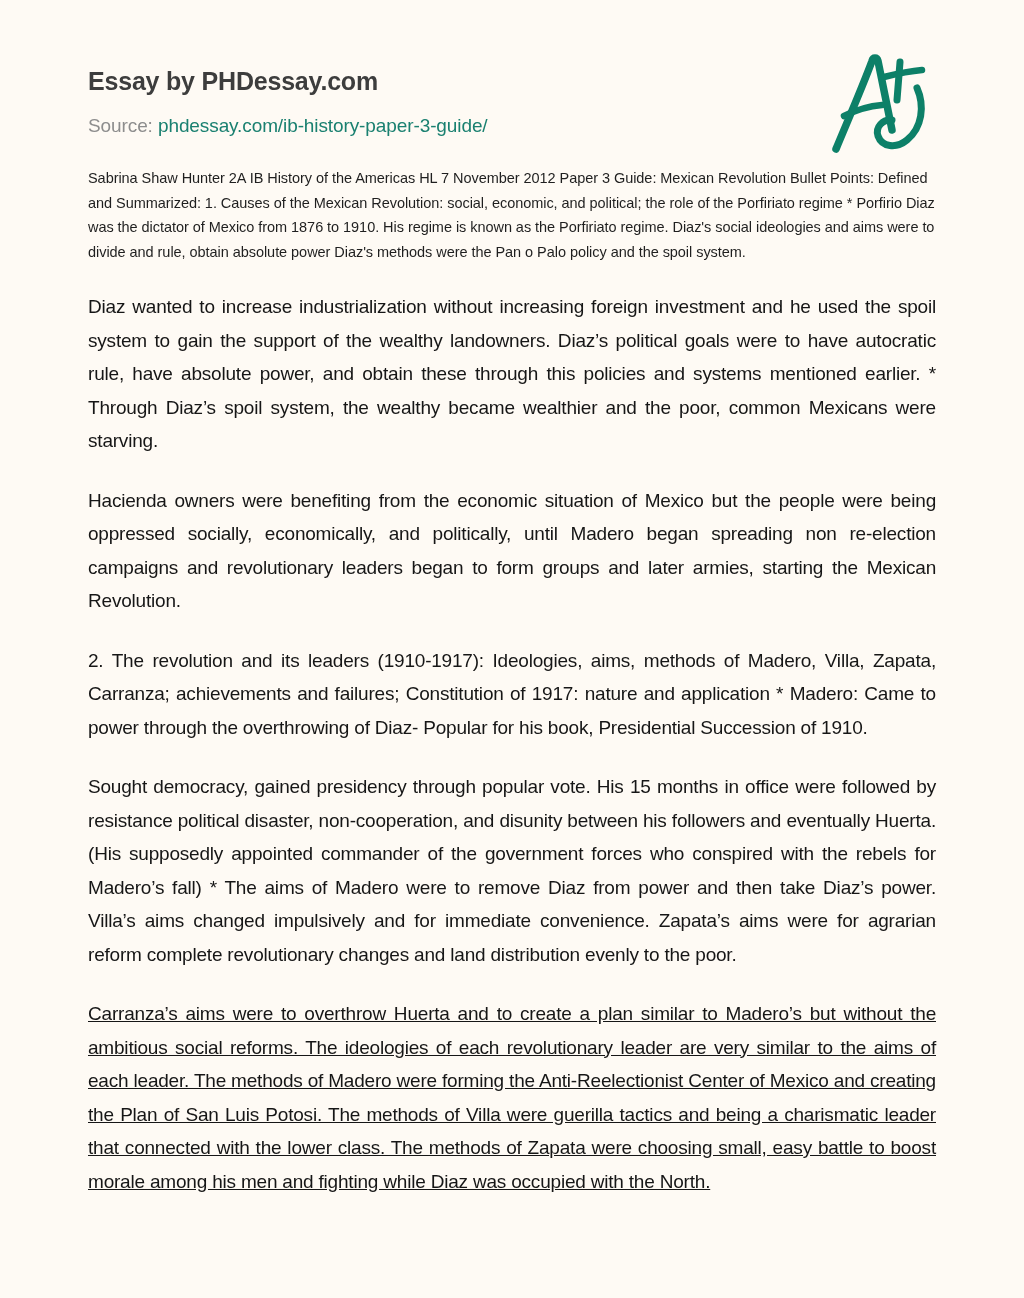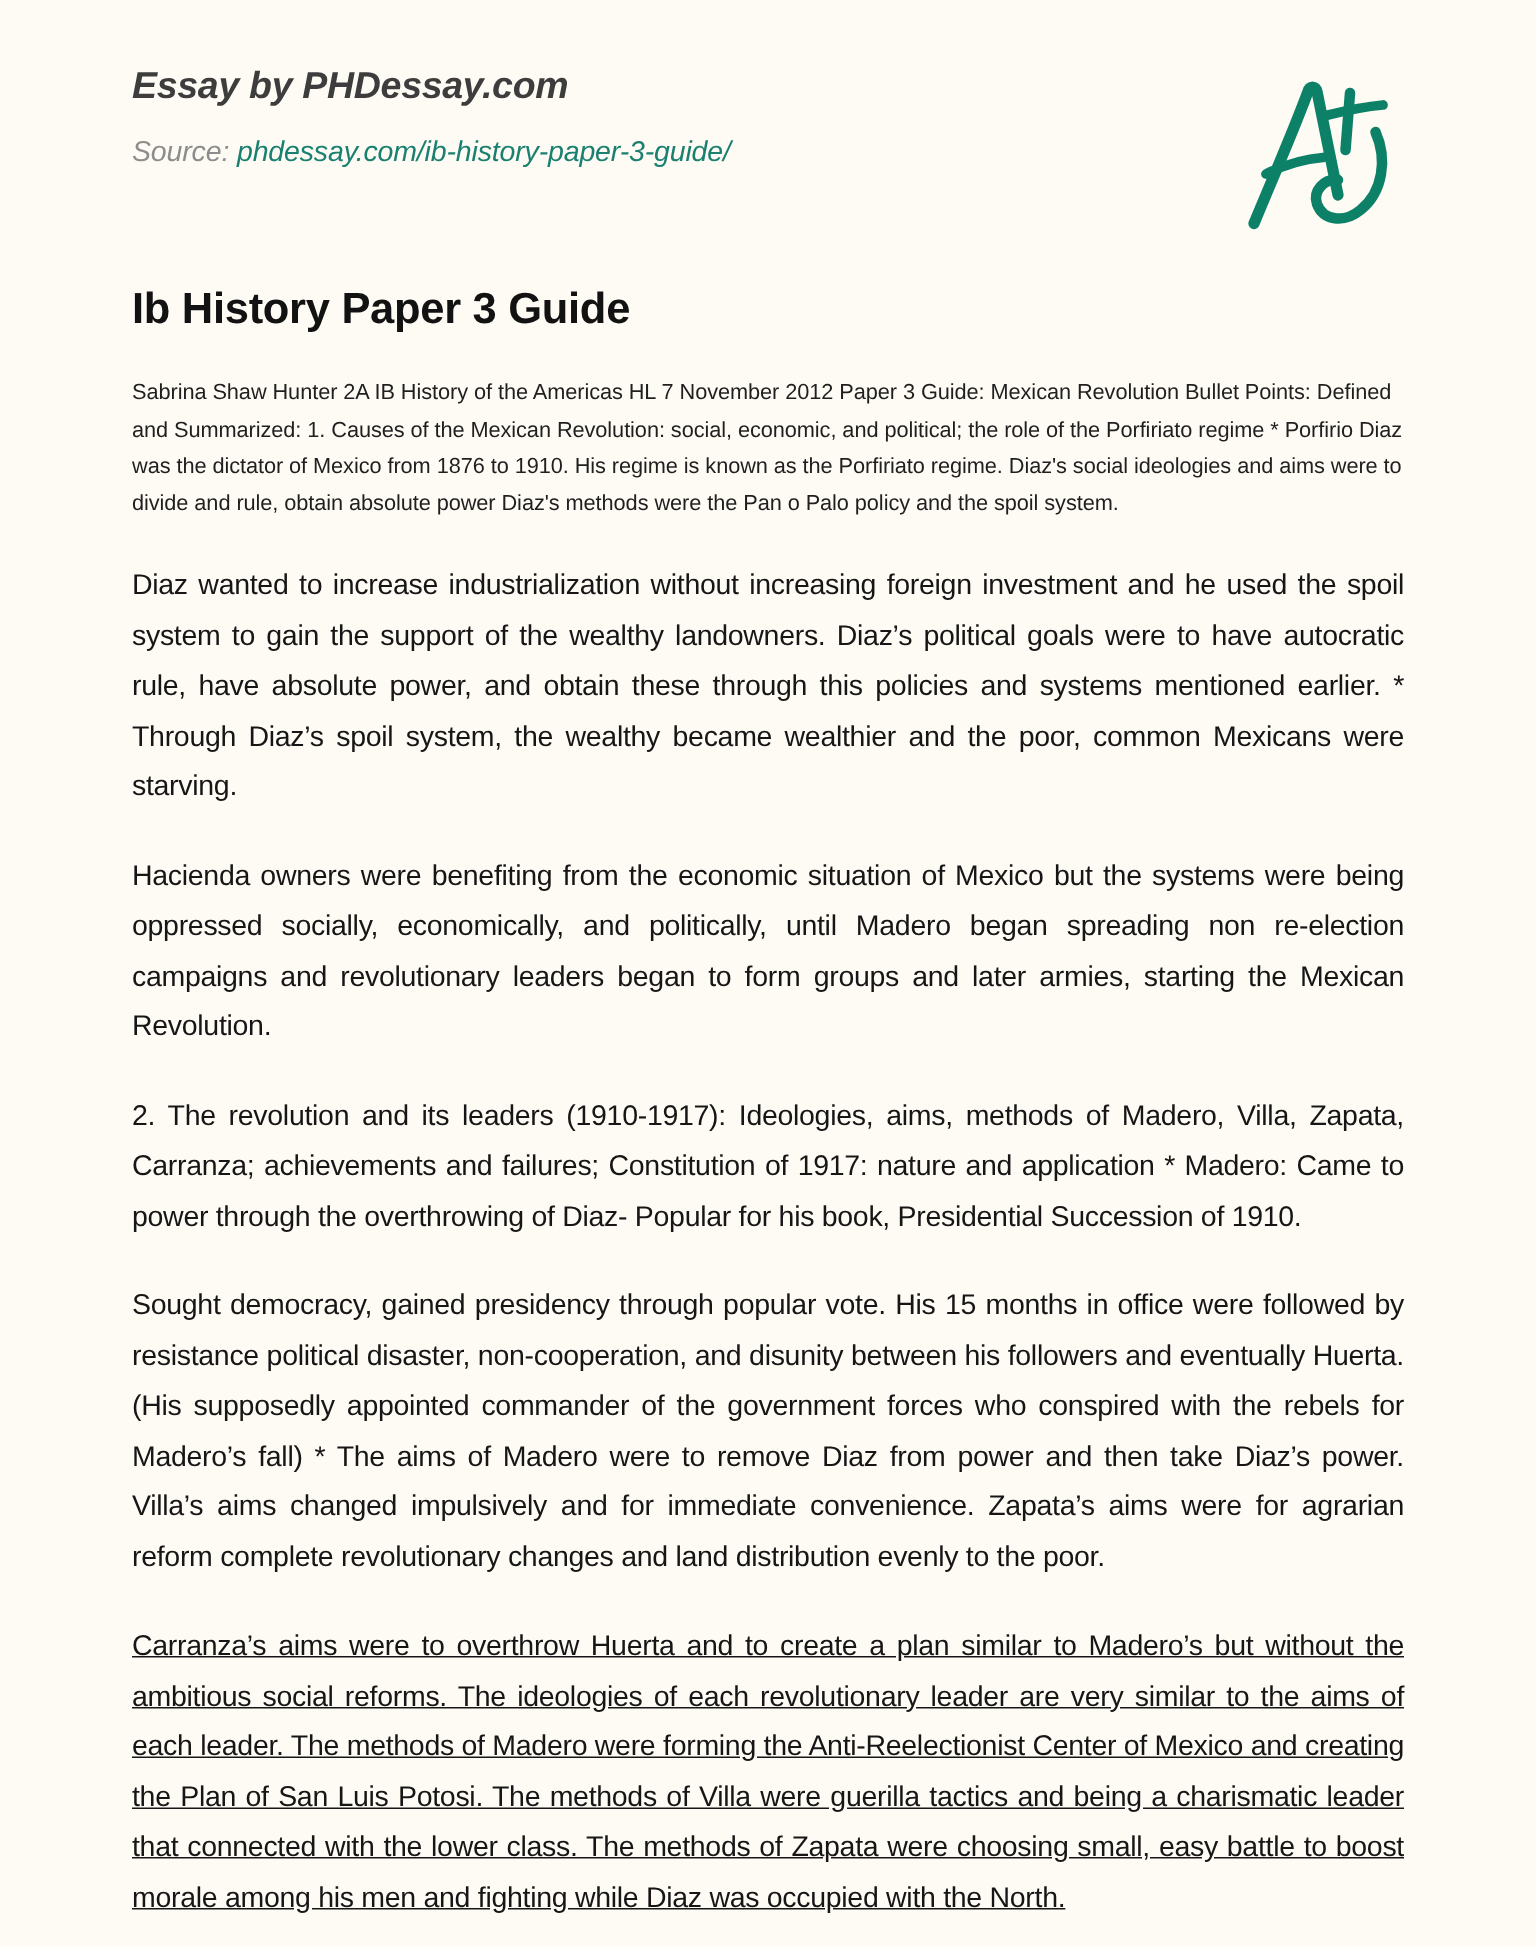--- a/index.html
+++ b/index.html
@@ -19,24 +19,23 @@
     position: relative;
     width: 1024px;
     height: 1298px;
     background: #fefaf4;
     overflow: hidden;
   }
 
   
   .header {
     position: relative;
-    padding: 42px 88px 0 88px;
+    padding: 66px 88px 0 88px;
     height: 140px;
     box-sizing: border-box;
-    font-style: italic;
   }
   .brand-line {
     font-size: 25px;
     font-weight: 600;
     color: #3d3d3d;
     letter-spacing: -0.2px;
     line-height: 1.2;
     margin: 0;
   }
   .source-line {
@@ -124,25 +123,24 @@
       <svg viewBox="0 0 106 110" xmlns="http://www.w3.org/2000/svg" fill="none" stroke="#0d8068" stroke-linecap="round" stroke-linejoin="round">
         <path d="M10 101 C 22 72, 36 40, 46 13 C 47 9, 51 9, 52 13 C 57 38, 62 63, 66 82" stroke-width="7.5"></path>
         <path d="M18 68 C 30 62, 44 58, 56 57" stroke-width="6.5"></path>
         <path d="M74 14 C 73 26, 72 40, 71 52" stroke-width="7"></path>
         <path d="M58 29 C 70 26, 84 23, 96 22" stroke-width="6.5"></path>
         <path d="M91 40 C 99 58, 96 80, 81 92 C 70 101, 56 99, 52 88 C 49 79, 57 71, 66 72" stroke-width="7"></path>
       </svg>
     </div>
   </div>
 
-  <h1 class="doc-title">Ib History Paper 3 Guide</h1>
 
   <div class="article">
     <p class="lead">Sabrina Shaw Hunter 2A IB History of the Americas HL 7 November 2012 Paper 3 Guide: Mexican Revolution Bullet Points: Defined and Summarized: 1. Causes of the Mexican Revolution: social, economic, and political; the role of the Porfiriato regime * Porfirio Diaz was the dictator of Mexico from 1876 to 1910. His regime is known as the Porfiriato regime. Diaz's social ideologies and aims were to divide and rule, obtain absolute power Diaz's methods were the Pan o Palo policy and the spoil system.</p>
     <p class="body-para justified-last">Diaz wanted to increase industrialization without increasing foreign investment and he used the spoil system to gain the support of the wealthy landowners. Diaz’s political goals were to have autocratic rule, have absolute power, and obtain these through this policies and systems mentioned earlier. * Through Diaz’s spoil system, the wealthy became wealthier and the poor, common Mexicans were starving.</p>
-    <p class="body-para justified-last">Hacienda owners were benefiting from the economic situation of Mexico but the systems were being oppressed socially, economically, and politically, until Madero began spreading non re-election campaigns and revolutionary leaders began to form groups and later armies, starting the Mexican Revolution.</p>
+    <p class="body-para justified-last">Hacienda owners were benefiting from the economic situation of Mexico but the people were being oppressed socially, economically, and politically, until Madero began spreading non re-election campaigns and revolutionary leaders began to form groups and later armies, starting the Mexican Revolution.</p>
     <p class="body-para justified-last">2. The revolution and its leaders (1910-1917): Ideologies, aims, methods of Madero, Villa, Zapata, Carranza; achievements and failures; Constitution of 1917: nature and application * Madero: Came to power through the overthrowing of Diaz- Popular for his book, Presidential Succession of 1910.</p>
     <p class="body-para justified-last">Sought democracy, gained presidency through popular vote. His 15 months in office were followed by resistance political disaster, non-cooperation, and disunity between his followers and eventually Huerta. (His supposedly appointed commander of the government forces who conspired with the rebels for Madero’s fall) * The aims of Madero were to remove Diaz from power and then take Diaz’s power. Villa’s aims changed impulsively and for immediate convenience. Zapata’s aims were for agrarian reform complete revolutionary changes and land distribution evenly to the poor.</p>
     <p class="body-para justified-last">Carranza’s aims were to overthrow Huerta and to create a plan similar to Madero’s but without the ambitious social reforms. The ideologies of each revolutionary leader are very similar to the aims of each leader. The methods of Madero were forming the Anti-Reelectionist Center of Mexico and creating the Plan of San Luis Potosi. The methods of Villa were guerilla tactics and being a charismatic leader that connected with the lower class. The methods of Zapata were choosing small, easy battle to boost morale among his men and fighting while Diaz was occupied with the North.</p>
 
   </div>
 
 </div>
 
 </body></html>

